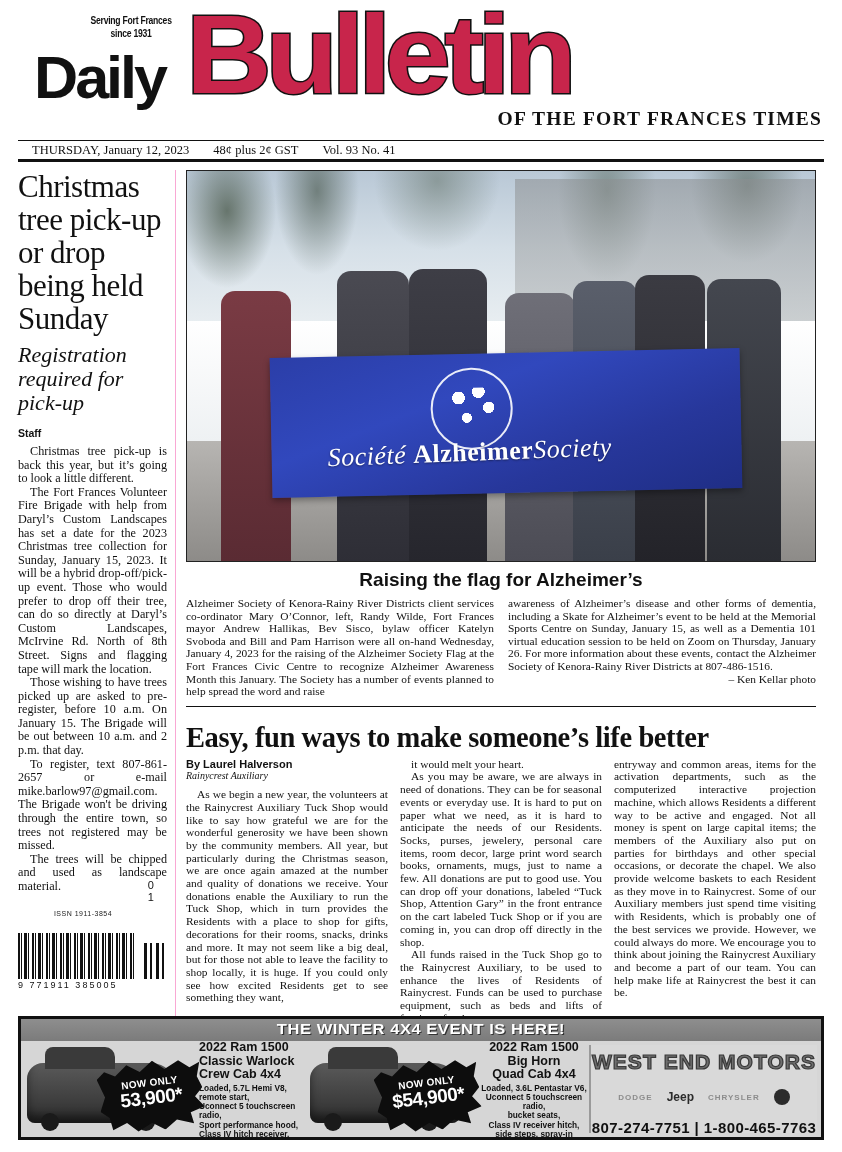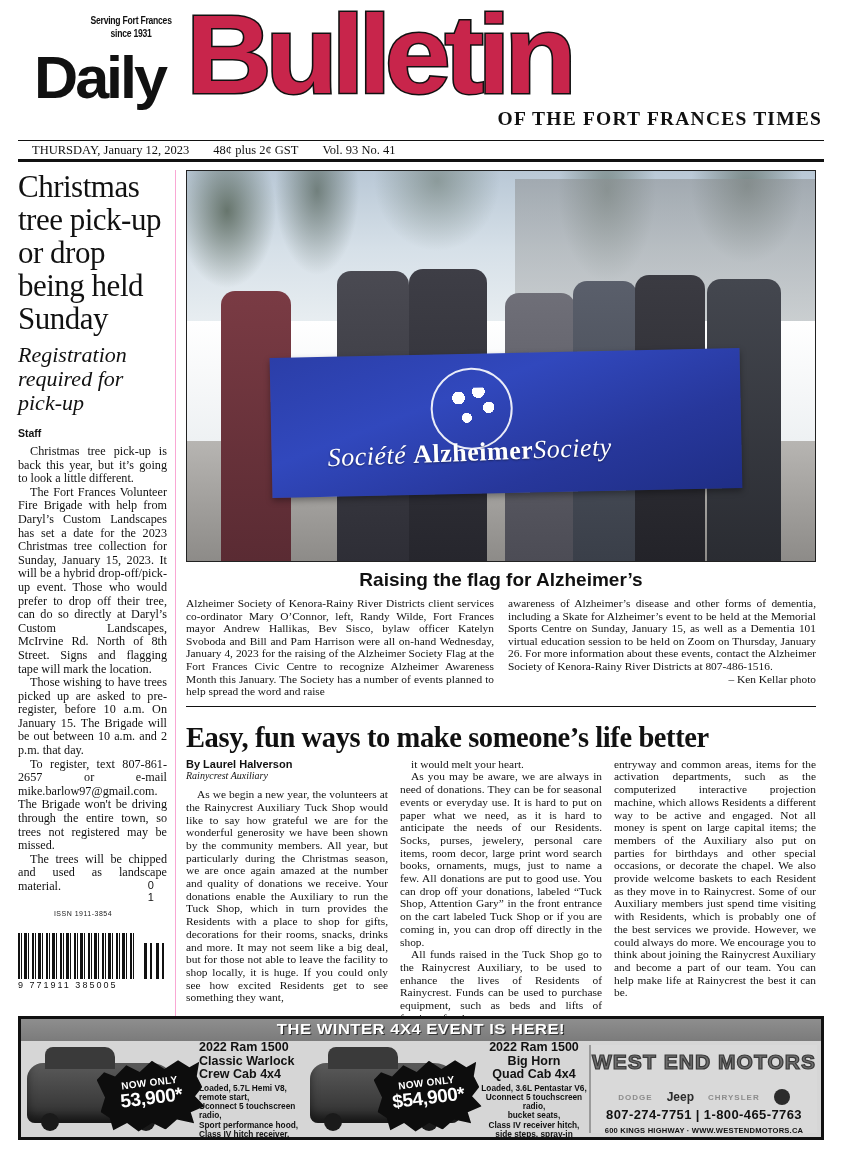--- a/index.html
+++ b/index.html
@@ -248,21 +248,21 @@
   .wem-name { font-family:"Liberation Sans", sans-serif; font-weight:700;
     font-size: 20px; letter-spacing: 1px; color:#6f6f6f;
     -webkit-text-stroke: 1.2px #3a3a3a; margin-top: 6px;
     transform: scaleX(1.05);}
   .wem-brands { display:flex; align-items:center; justify-content:center;
     gap: 14px; margin-top: 15px; }
   .wem-brands span { font-family:"Liberation Sans", sans-serif; font-weight:700;
     font-size: 12px; color:#2b2b2b; }
   .wem-brands .faint { color:#8c8c8c; font-size:8px; letter-spacing:1px; }
   .wem-ph { font-family:"Liberation Sans", sans-serif; font-weight:700;
-    font-size: 13px; color:#111; margin-top: 2px; letter-spacing:.4px;}
+    font-size: 15px; color:#111; margin-top: 14px; letter-spacing:.4px;}
   .wem-addr { font-family:"Liberation Sans", sans-serif; font-weight:700;
     font-size: 7.6px; color:#111; margin-top: 4px; letter-spacing:.2px;}
   .wem-serving { font-family:Liberation Serif, serif; font-weight:700;
     font-size: 7.6px; color:#fff; background:#0f172a; margin-top: 3px;
     padding: 1px 0; letter-spacing:.2px;}
   .wem-service { font-family:"Liberation Sans", sans-serif; font-weight:700;
     font-size: 11px; color:#111; margin-top: 5px; letter-spacing:.2px;}
   .mopar { width: 16px; height: 16px; border-radius:50%; background:#2b2b2b;
     display:inline-block; }
 </style>

